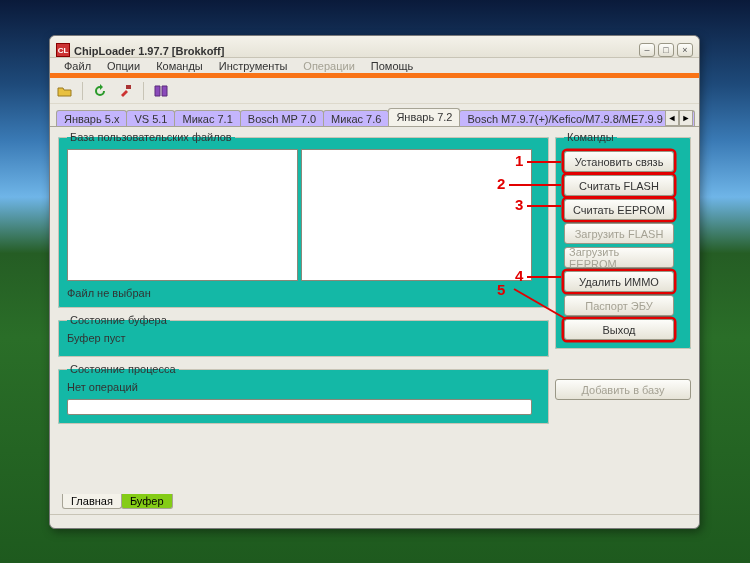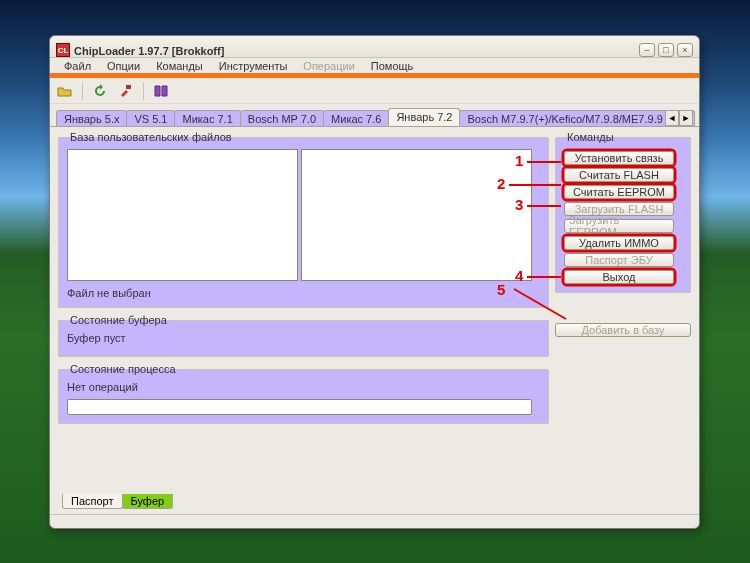--- a/index.html
+++ b/index.html
@@ -16,32 +16,32 @@
   .toolbar { height: 26px; display:flex; align-items:center; padding: 0 4px; gap:4px; background:#eceae3; border-bottom:1px solid #ddd9cc;}
   .tool-btn { width:22px; height:22px; display:flex; align-items:center; justify-content:center; border:1px solid transparent; cursor:pointer;}
   .tool-sep { width:1px; height:18px; background:#c8c4b6; margin:0 2px;}
   .tabstrip { height: 22px; display:flex; align-items:flex-end; padding: 0 6px; gap:0; position:relative; overflow:hidden;}
   .tab { padding: 2px 7px; background:#c4b5fd; border:1px solid #a7a496; border-bottom:none; border-radius:3px 3px 0 0; font-size:11px; color:#333; margin-right:-1px; cursor:pointer; white-space:nowrap; position:relative; top:1px;}
   .tab.active { background:#f4f2ea; top:0; z-index:2; padding-bottom:3px;}
   .tab-scroll { position:absolute; right:6px; display:flex; gap:0;}
   .tab-arrow { width:14px; height:16px; border:1px solid #a7a496; background:#eceae3; display:flex; align-items:center; justify-content:center; font-size:9px; cursor:pointer;}
   .content { flex:1; display:flex; padding:4px 8px 4px 8px; gap:6px; border-top:1px solid #a7a496; background:#eceae3; overflow:hidden;}
   .left-col { flex:1; display:flex; flex-direction:column; gap:6px; }
-  fieldset { border:1px solid #c8c4b6; border-radius:2px; padding:6px 16px 8px 8px; background:#c4b5fd;}
+  fieldset { border:1px solid #c8c4b6; border-radius:2px; padding:6px 16px 8px 8px; background:#14b8a6;}
   legend { padding: 0 3px; color:#333;}
   .file-panes { display:flex; gap:3px; height:132px;}
   .pane { flex:1; background:#fff; border:1px solid #8a8778;}
   .file-label { margin-top:6px; color:#333;}
   .buf-group { }
   .proc-group{}
   .progress { margin-top:6px; height:16px; background:#fff; border:1px solid #8a8778; border-radius:2px;}
   .right-col { width:136px; display:flex; flex-direction:column;}
   .cmd-group { }
   .cmd-list { display:flex; flex-direction:column; gap:3px; margin-top:2px;}
-  .btn { height:14px; background:linear-gradient(#fdfdfa,#e6e3d7); border:1px solid #9a9786; border-radius:3px; font-size:11px; color:#333; cursor:pointer; display:flex; align-items:center; justify-content:center; padding: 0 4px;}
+  .btn { height:21px; background:linear-gradient(#fdfdfa,#e6e3d7); border:1px solid #9a9786; border-radius:3px; font-size:11px; color:#333; cursor:pointer; display:flex; align-items:center; justify-content:center; padding: 0 4px;}
   .btn.disabled { color:#a5a294;}
   .hl { box-shadow: 0 0 0 2.5px #e20000; }
   .spacer { height: 30px;}
   .annot { position:absolute; color:#e20000; font-weight:bold; font-size:15px; pointer-events:none;}
   .annot .line { height:2px; background:#e20000; display:inline-block; vertical-align:middle;}
   .bottom-tabs { height:20px; display:flex; align-items:flex-start; padding: 0 12px;}
   .btab { padding: 1px 8px; border:1px solid #a7a496; border-top:none; border-radius:0 0 3px 3px; background:#84cc16; font-size:11px; margin-right:-1px; cursor:pointer;}
   .btab.active { background:#f4f2ea;}
   .statusbar { height:14px; border-top:1px solid #c8c4b6;}
   .ops-label{color:#333}
@@ -142,21 +142,21 @@
           <div class="btn disabled">Паспорт ЭБУ</div>
           <div class="btn hl">Выход</div>
         </div>
       </fieldset>
       <div class="spacer"></div>
       <div class="btn disabled">Добавить в базу</div>
     </div>
   </div>
 
   <div class="bottom-tabs">
-    <span class="btab active">Паспорт</span>
+    <span class="btab active">Главная</span>
     <span class="btab">Буфер</span>
   </div>
   <div class="statusbar"></div>
 </div>
 
 <div class="annot" style="left:515px; top:152px;"><span>1</span><span class="line" style="width:34px; margin-left:4px;"></span></div>
 <div class="annot" style="left:497px; top:175px;"><span>2</span><span class="line" style="width:52px; margin-left:4px;"></span></div>
 <div class="annot" style="left:515px; top:196px;"><span>3</span><span class="line" style="width:34px; margin-left:4px;"></span></div>
 <div class="annot" style="left:515px; top:267px;"><span>4</span><span class="line" style="width:34px; margin-left:4px;"></span></div>
 <div class="annot" style="left:497px; top:281px;">

